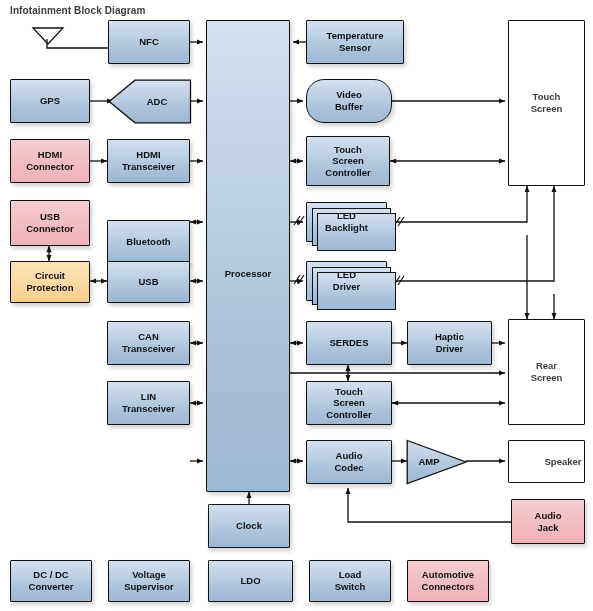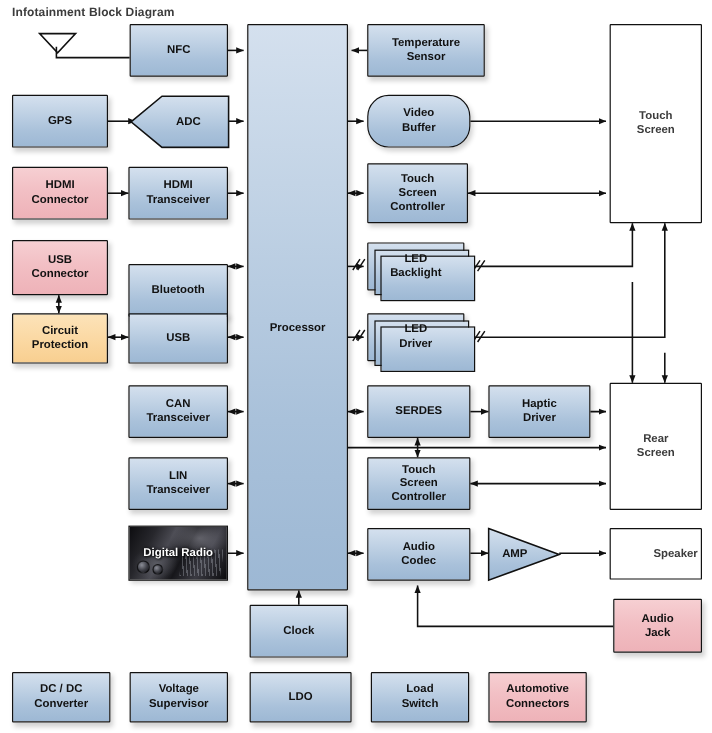--- a/index.html
+++ b/index.html
@@ -330,29 +330,20 @@
     </span>
   </div>
 
   <div class="blk blue" style="left:107px; top:381px; width:83px; height:44px;">
     <span>
       <span>LIN</span>
       <span>Transceiver</span>
     </span>
   </div>
 
-  <div id="digital-radio" style="left:107px; top:438px; width:83px; height:46px;">
-    <div class="dr-grill"></div>
-    <div class="dr-knob1"></div>
-    <div class="dr-knob2"></div>
-    <div class="dr-text">
-      <span>Digital</span>
-      <span>Radio</span>
-    </div>
-  </div>
 
   <div class="blk blue" style="left:206px; top:20px; width:84px; height:472px; align-items:center;">
     <span style="position:absolute; top:247px; left:0; right:0;">Processor</span>
   </div>
 
   <div class="blk blue" style="left:208px; top:504px; width:82px; height:44px;">
     <span>Clock</span>
   </div>
 
   <div class="blk blue" style="left:306px; top:20px; width:98px; height:44px;">

